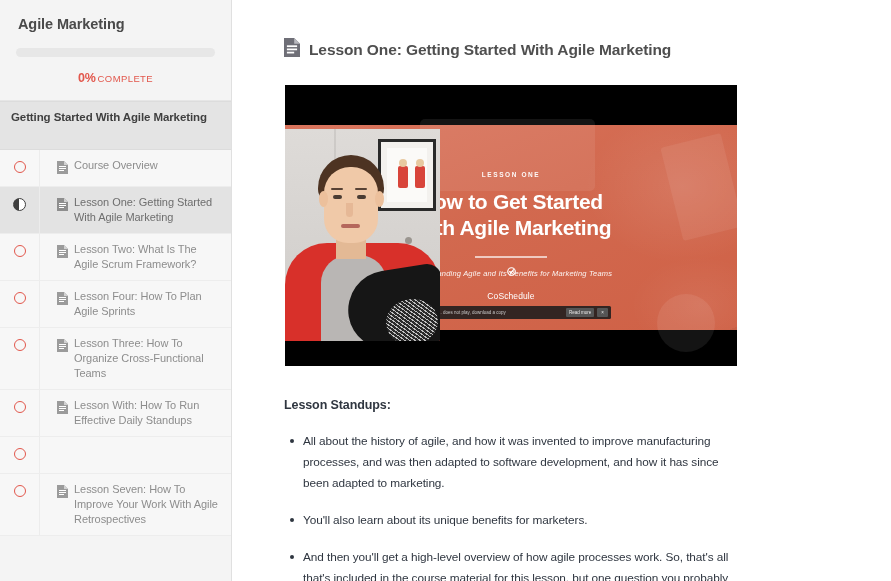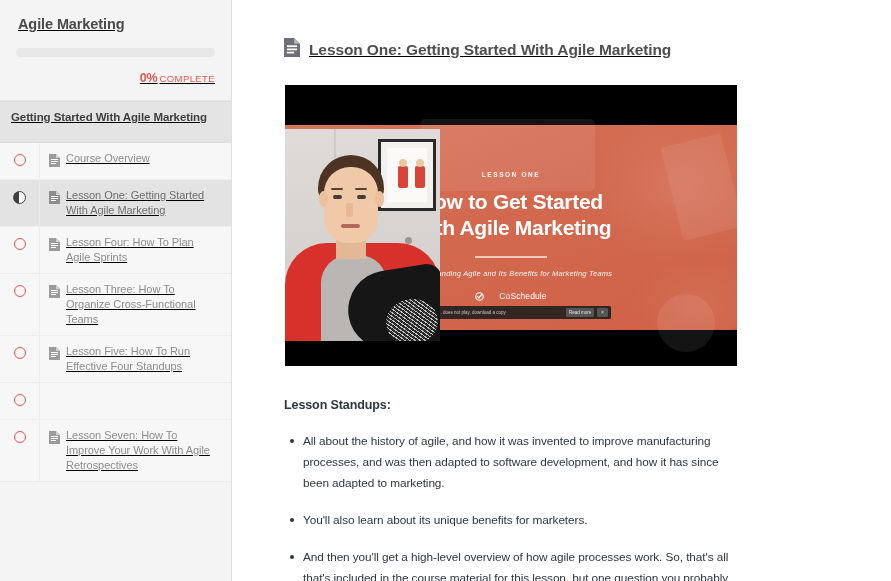--- a/index.html
+++ b/index.html
@@ -4,21 +4,21 @@
 <style>
   * { box-sizing: border-box; }
   html, body {
     margin: 0; padding: 0;
     width: 891px; height: 581px;
     overflow: hidden;
     background: #ffffff;
     font-family: "Liberation Sans", sans-serif;
     -webkit-font-smoothing: antialiased;
   }
-  .page { position: relative; width: 891px; height: 581px; display: flex; text-decoration: underline; }
+  .page { position: relative; width: 891px; height: 581px; display: flex; }
 
   
   .sidebar {
     width: 232px;
     height: 581px;
     background: #f4f4f4;
     border-right: 1px solid #e0e0e0;
     flex: 0 0 232px;
     overflow: hidden;
     position: relative;
@@ -44,56 +44,57 @@
     position: relative;
     overflow: hidden;
   }
   .progress-fill {
     height: 100%;
     background: #e2574c;
     border-radius: 5px;
     width: 0%;
   }
   .progress-label {
-    text-align: right;
+    text-align: center;
     margin-top: 11px;
     white-space: nowrap;
   }
   .progress-pct {
     font-size: 12.5px;
     font-weight: bold;
     color: #e2574c;
     letter-spacing: -0.2px;
   }
   .progress-word {
     font-size: 9.5px;
     color: #e2574c;
     letter-spacing: 0.4px;
     margin-left: 2px;
   }
 
   .section-header {
     background: #e4e4e4;
-    padding: 9px 12px 19px 11px;
+    padding: 9px 12px 26px 11px;
     font-size: 11.5px;
     font-weight: bold;
     color: #3f3f3f;
     border-top: 1px solid #dcdcdc;
     border-bottom: 1px solid #dcdcdc;
     letter-spacing: -0.1px;
   }
 
   .lesson-list { margin: 0; padding: 0; list-style: none; }
   .lesson-item {
     display: flex;
     align-items: flex-start;
     background: #f7f7f7;
     border-bottom: 1px solid #ededed;
     min-height: 37px;
     position: relative;
+    gap: 8px;
   }
   .lesson-item.active { background: #e3e3e3; }
   .status-cell {
     flex: 0 0 40px;
     display: flex;
     align-items: flex-start;
     justify-content: center;
     padding-top: 11px;
     border-right: 1px solid #ececec;
     align-self: stretch;
@@ -239,20 +240,21 @@
     font-style: italic;
     color: #ffffff;
     opacity: 0.92;
     letter-spacing: 0.2px;
   }
   .slide-brand {
     position: absolute;
     bottom: 29px; left: 0; right: 0;
     display: flex; align-items: center; justify-content: center;
     gap: 15px;
+    flex-direction: column;
   }
   .brand-name {
     font-size: 8.5px;
     color: #ffffff;
     letter-spacing: 0.1px;
   }
   .video-toolbar {
     position: absolute;
     left: 128px; bottom: 11px;
     width: 198px; height: 13px;
@@ -480,20 +482,39 @@
                   <rect x="2" y="5" width="7" height="1"></rect>
                   <rect x="2" y="7" width="7" height="1"></rect>
                   <rect x="2" y="9" width="5" height="1"></rect>
                 </g>
               </svg>
           </span>
           <span class="lesson-text">Lesson One: Getting Started With Agile Marketing</span>
         </span>
       </li>
 
+      <li class="lesson-item">
+        <span class="status-cell">
+          <span class="circle-empty"></span>
+        </span>
+        <span class="lesson-body">
+          <span class="doc-icon">
+            <svg width="11" height="13" viewBox="0 0 11 13">
+                <path d="M0 0h7l4 4v9H0z" fill="#9b9b9b"></path>
+                <path d="M7 0l4 4H7z" fill="#d2d2d2"></path>
+                <g fill="#ffffff">
+                  <rect x="2" y="5" width="7" height="1"></rect>
+                  <rect x="2" y="7" width="7" height="1"></rect>
+                  <rect x="2" y="9" width="5" height="1"></rect>
+                </g>
+              </svg>
+          </span>
+          <span class="lesson-text">Lesson Two: What Is The Agile Scrum Framework?</span>
+        </span>
+      </li>
 
       <li class="lesson-item">
         <span class="status-cell">
           <span class="circle-empty"></span>
         </span>
         <span class="lesson-body">
           <span class="doc-icon">
             <svg width="11" height="13" viewBox="0 0 11 13">
                 <path d="M0 0h7l4 4v9H0z" fill="#9b9b9b"></path>
                 <path d="M7 0l4 4H7z" fill="#d2d2d2"></path>
@@ -537,21 +558,21 @@
             <svg width="11" height="13" viewBox="0 0 11 13">
                 <path d="M0 0h7l4 4v9H0z" fill="#9b9b9b"></path>
                 <path d="M7 0l4 4H7z" fill="#d2d2d2"></path>
                 <g fill="#ffffff">
                   <rect x="2" y="5" width="7" height="1"></rect>
                   <rect x="2" y="7" width="7" height="1"></rect>
                   <rect x="2" y="9" width="5" height="1"></rect>
                 </g>
               </svg>
           </span>
-          <span class="lesson-text">Lesson Five: How To Run Effective Four Standups</span>
+          <span class="lesson-text">Lesson With: How To Run Effective Daily Standups</span>
         </span>
       </li>
 
       <li class="lesson-item">
         <span class="status-cell">
           <span class="circle-empty"></span>
         </span>
       </li>
 
       <li class="lesson-item">

